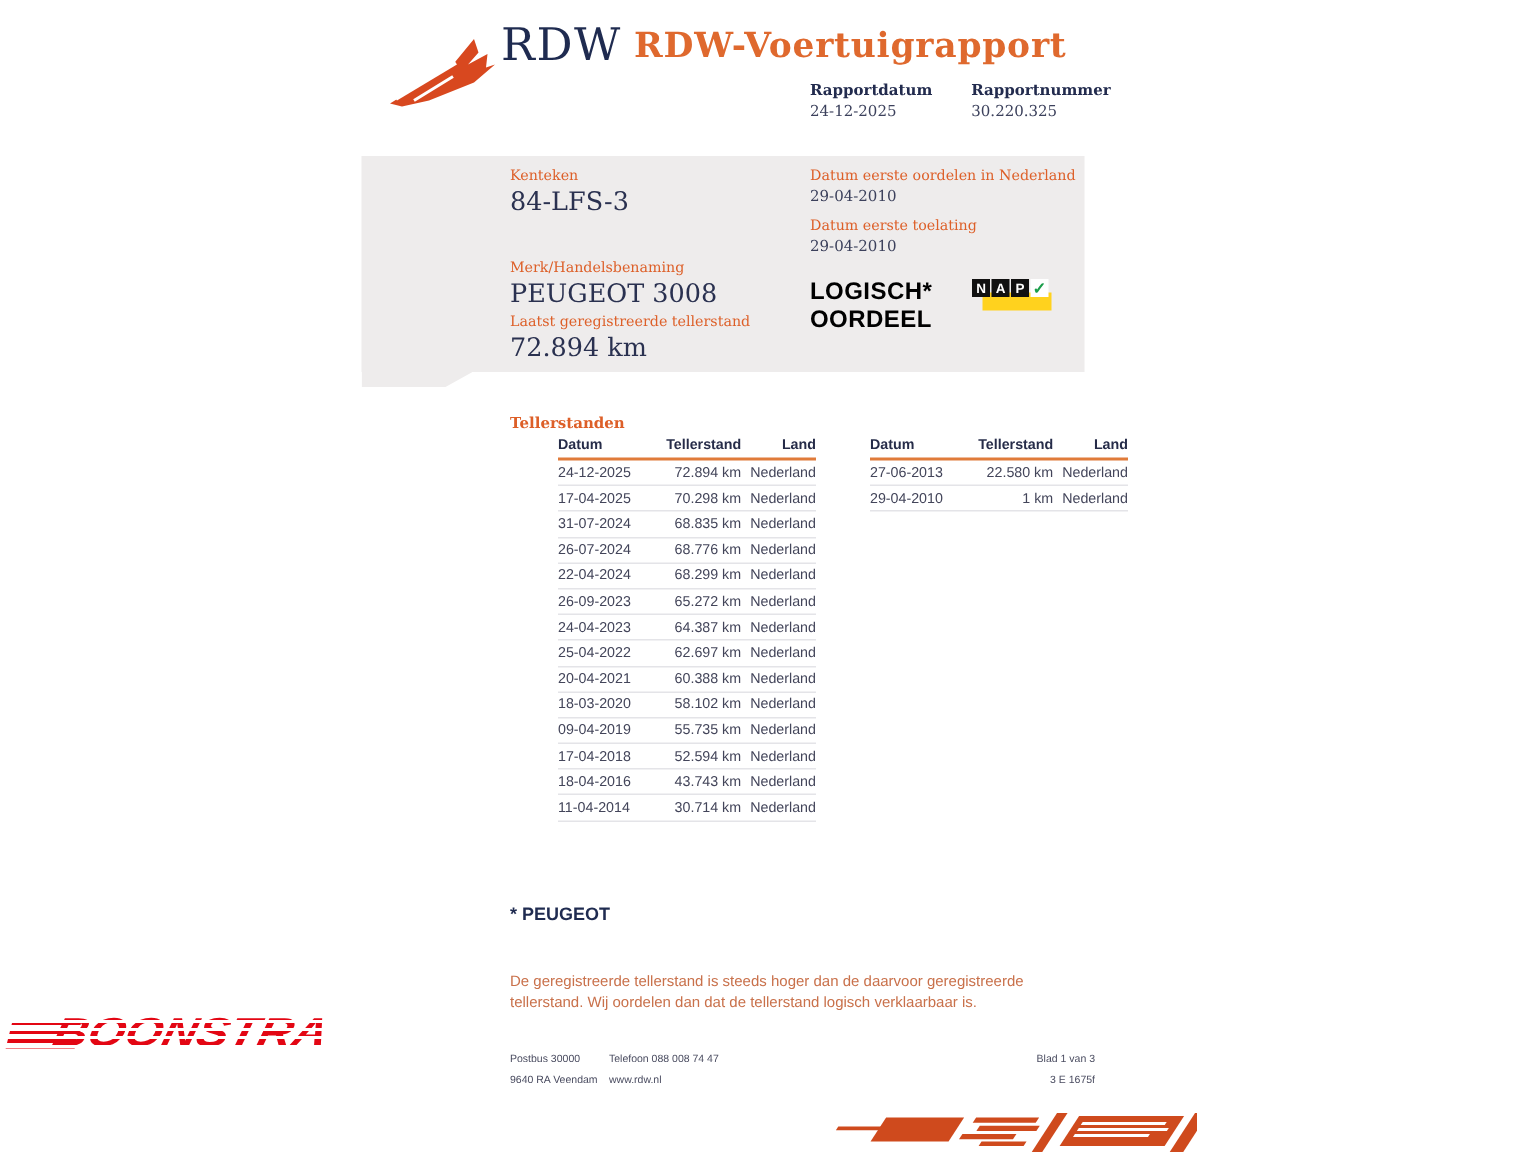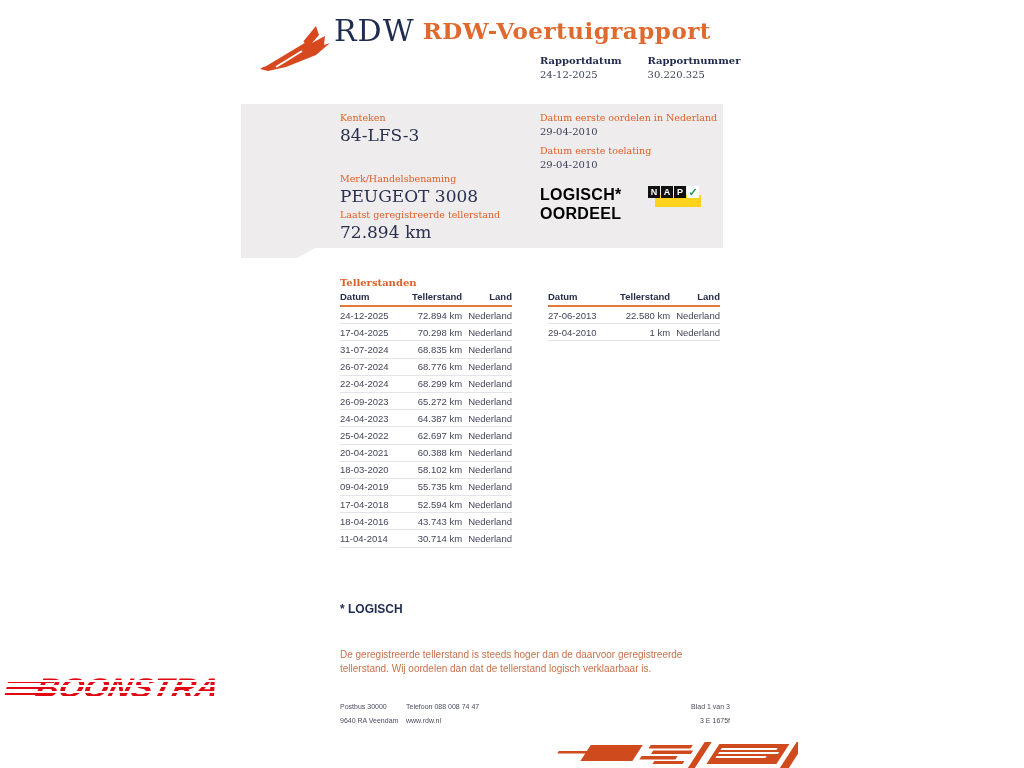--- a/index.html
+++ b/index.html
@@ -38,21 +38,21 @@
   .nap{left:648px;top:186px;width:52px;height:24px;}
   .nap-yellow{position:absolute;left:7px;top:9px;width:46px;height:12px;background:var(--nap-yellow);}
   .nap-squares{position:absolute;left:0;top:0;display:flex;gap:1px;}
   .nap-sq{width:12px;height:12px;background:#111;color:#fff;font-size:9px;font-weight:bold;
     display:flex;align-items:center;justify-content:center;}
   .nap-check{width:12px;height:12px;background:#fff;color:#1b9e4b;font-size:11px;font-weight:bold;
     display:flex;align-items:center;justify-content:center;}
 
   
   .tbl-heading{left:340px;top:277px;font-family:"DejaVu Serif", serif;font-weight:bold;font-size:10px;color:var(--orange-label);}
-  .tbl{width:172px;font-size:9.5px;color:var(--table-text);}
+  .tbl{width:172px;font-size:9.5px;color:var(--table-text);margin-left:32px;}
   .tbl-left{left:340px;top:289px;}
   .tbl-right{left:548px;top:289px;}
   .thead{display:flex;font-weight:bold;color:#262c49;padding:2px 0 3px 0;border-bottom:2px solid #e07b3a;}
   .trow{display:flex;padding:2.6px 0;border-bottom:1px solid #e4e4e8;}
   .tcell{display:block;}
   .c0{width:34%;text-align:left;}
   .c1{width:37%;text-align:right;}
   .c2{width:29%;text-align:right;}
 
   
@@ -228,21 +228,21 @@
         <span class="tcell c2">Nederland</span>
       </div>
       <div class="trow">
         <span class="tcell c0">29-04-2010</span>
         <span class="tcell c1">1 km</span>
         <span class="tcell c2">Nederland</span>
       </div>
     </div>
 </div>
 
-<div class="abs fn-title">* LOGISCH</div>
+<div class="abs fn-title">* PEUGEOT</div>
 <div class="abs fn-text">De geregistreerde tellerstand is steeds hoger dan de daarvoor geregistreerde tellerstand. Wij oordelen dan dat de tellerstand logisch verklaarbaar is.</div>
 
 <div class="abs boonstra">
   <div class="boonstra-speedlines"></div>
   <div class="boonstra-text">BOONSTRA</div>
   <div class="boonstra-stripes"></div>
 </div>
 
 <div class="abs ft ft-col1">
   <div>Postbus 30000</div>

